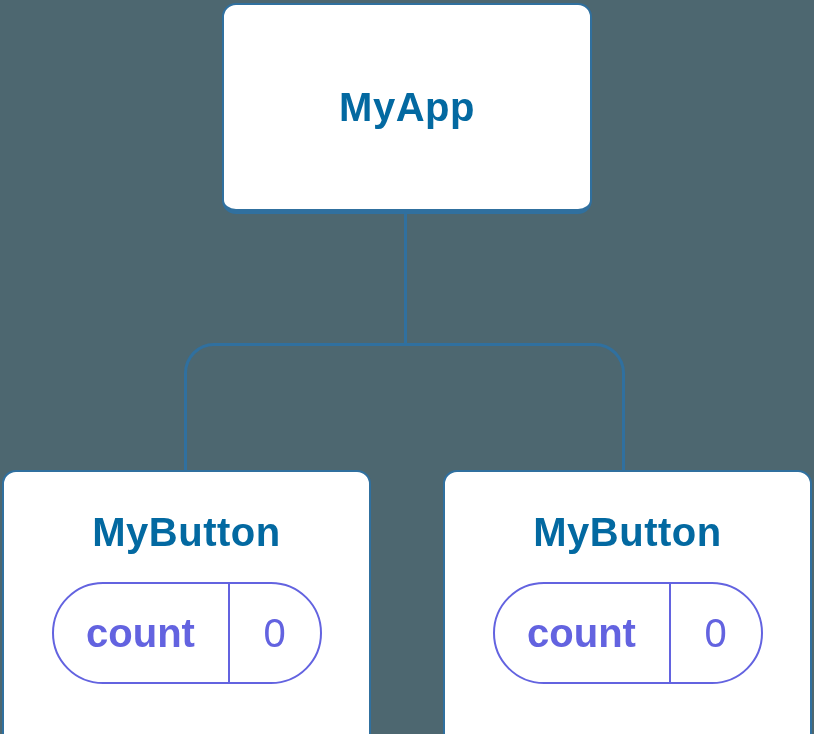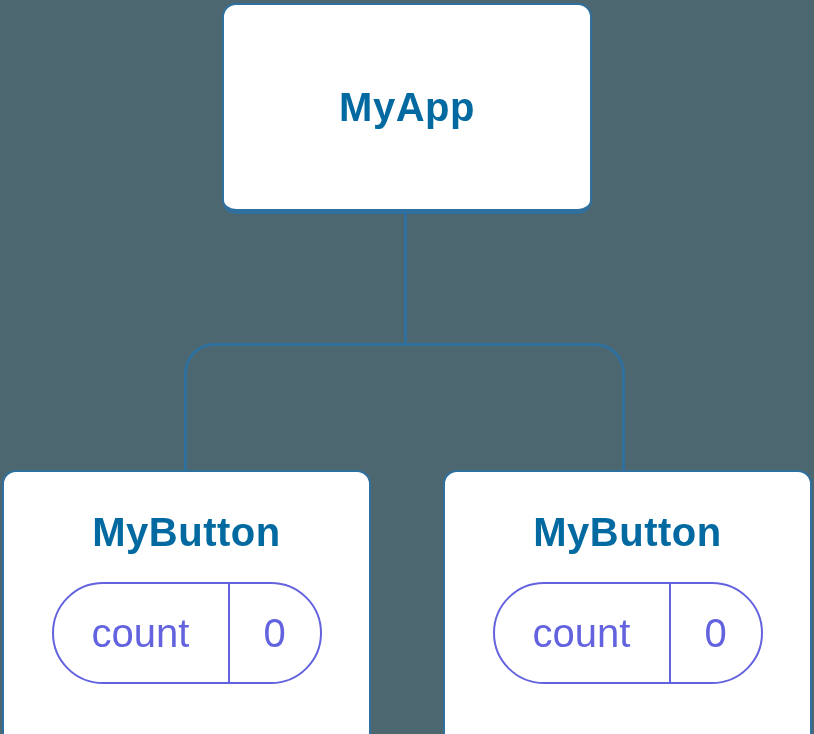--- a/index.html
+++ b/index.html
@@ -88,20 +88,21 @@
     font-size: 40px;
     font-weight: 400;
     background: #ffffff;
   }
   .state-key {
     width: 174px;
     display: flex;
     align-items: center;
     justify-content: center;
     border-right: 2px solid #6363e0;
+    font-weight: bold;
   }
   .state-value {
     flex: 1;
     display: flex;
     align-items: center;
     justify-content: center;
   }
 </style>
 </head>
 <body>

